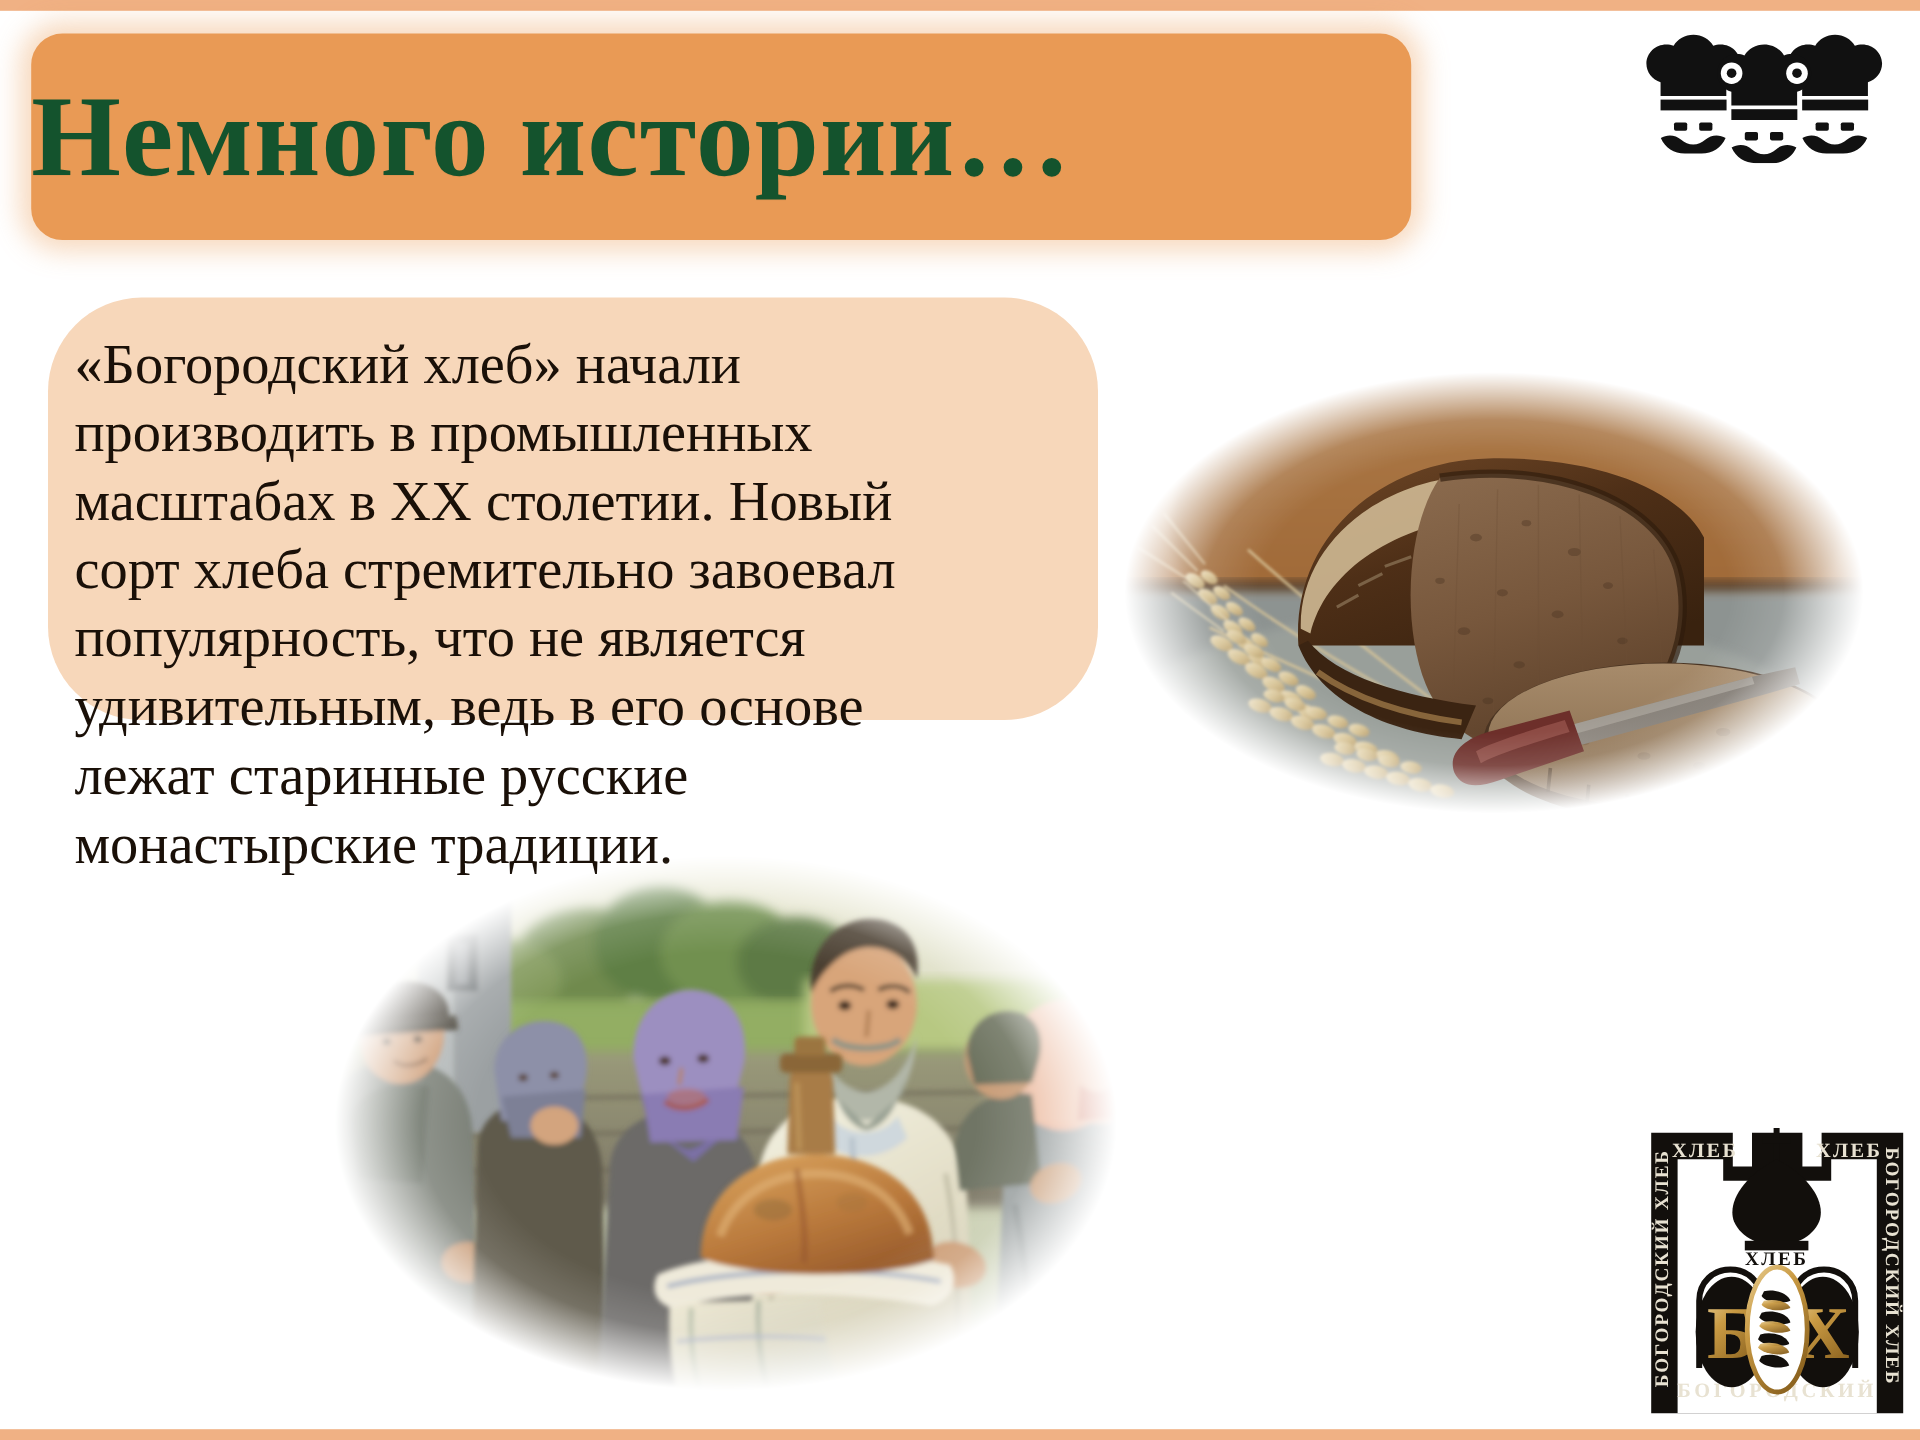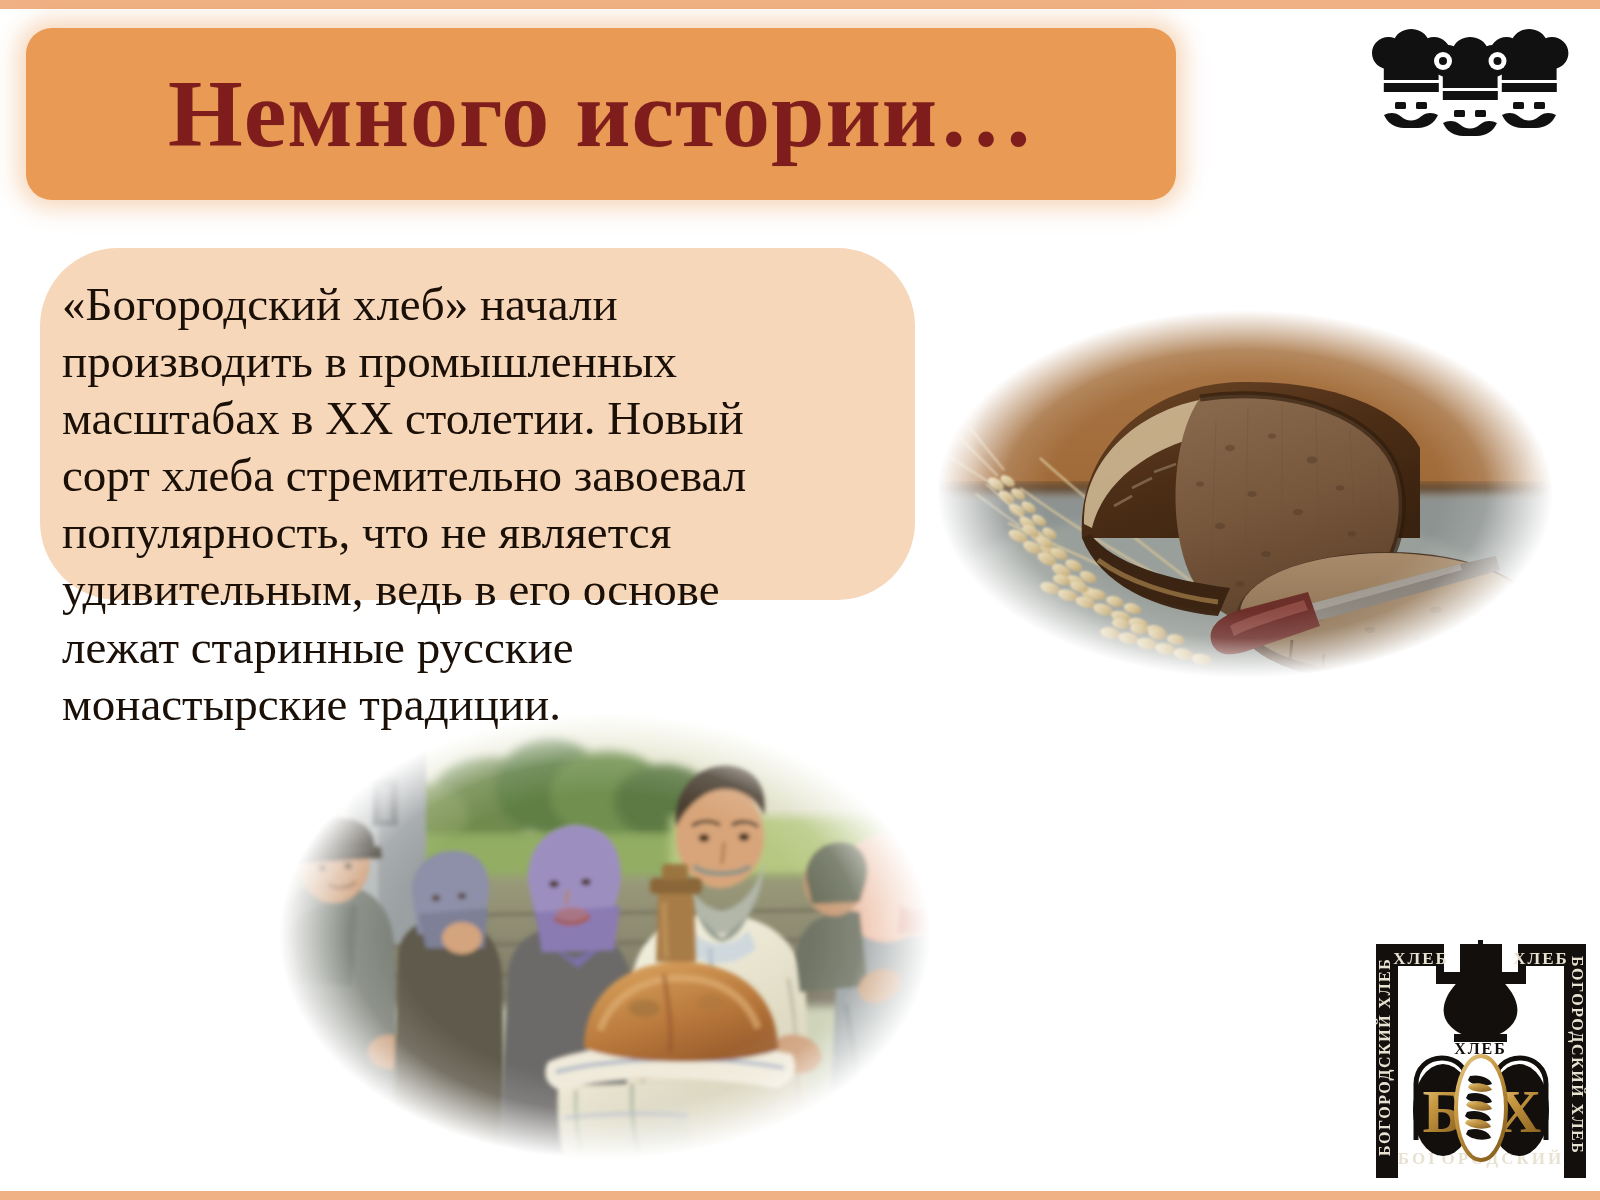--- a/index.html
+++ b/index.html
@@ -43,27 +43,26 @@
     top: 28px;
     width: 1150px;
     height: 172px;
     background: #e99a55;
     border-radius: 26px;
     box-shadow: 0 0 22px 9px rgba(233,154,85,0.38);
     display: flex;
     align-items: center;
   }
   .title-text {
-    color: #7f1d1d;
+    color: #14532d;
     font-family: "Liberation Serif", "DejaVu Serif", serif;
     font-weight: bold;
     font-size: 96px;
     line-height: 1;
     letter-spacing: 1px;
-    margin-left: 142px;
     white-space: nowrap;
     text-shadow: 0 1px 0 rgba(0,0,0,0.04);
   }
 
   
   .chefs {
     position: absolute;
     right: 14px;
     top: 18px;
     width: 232px;

